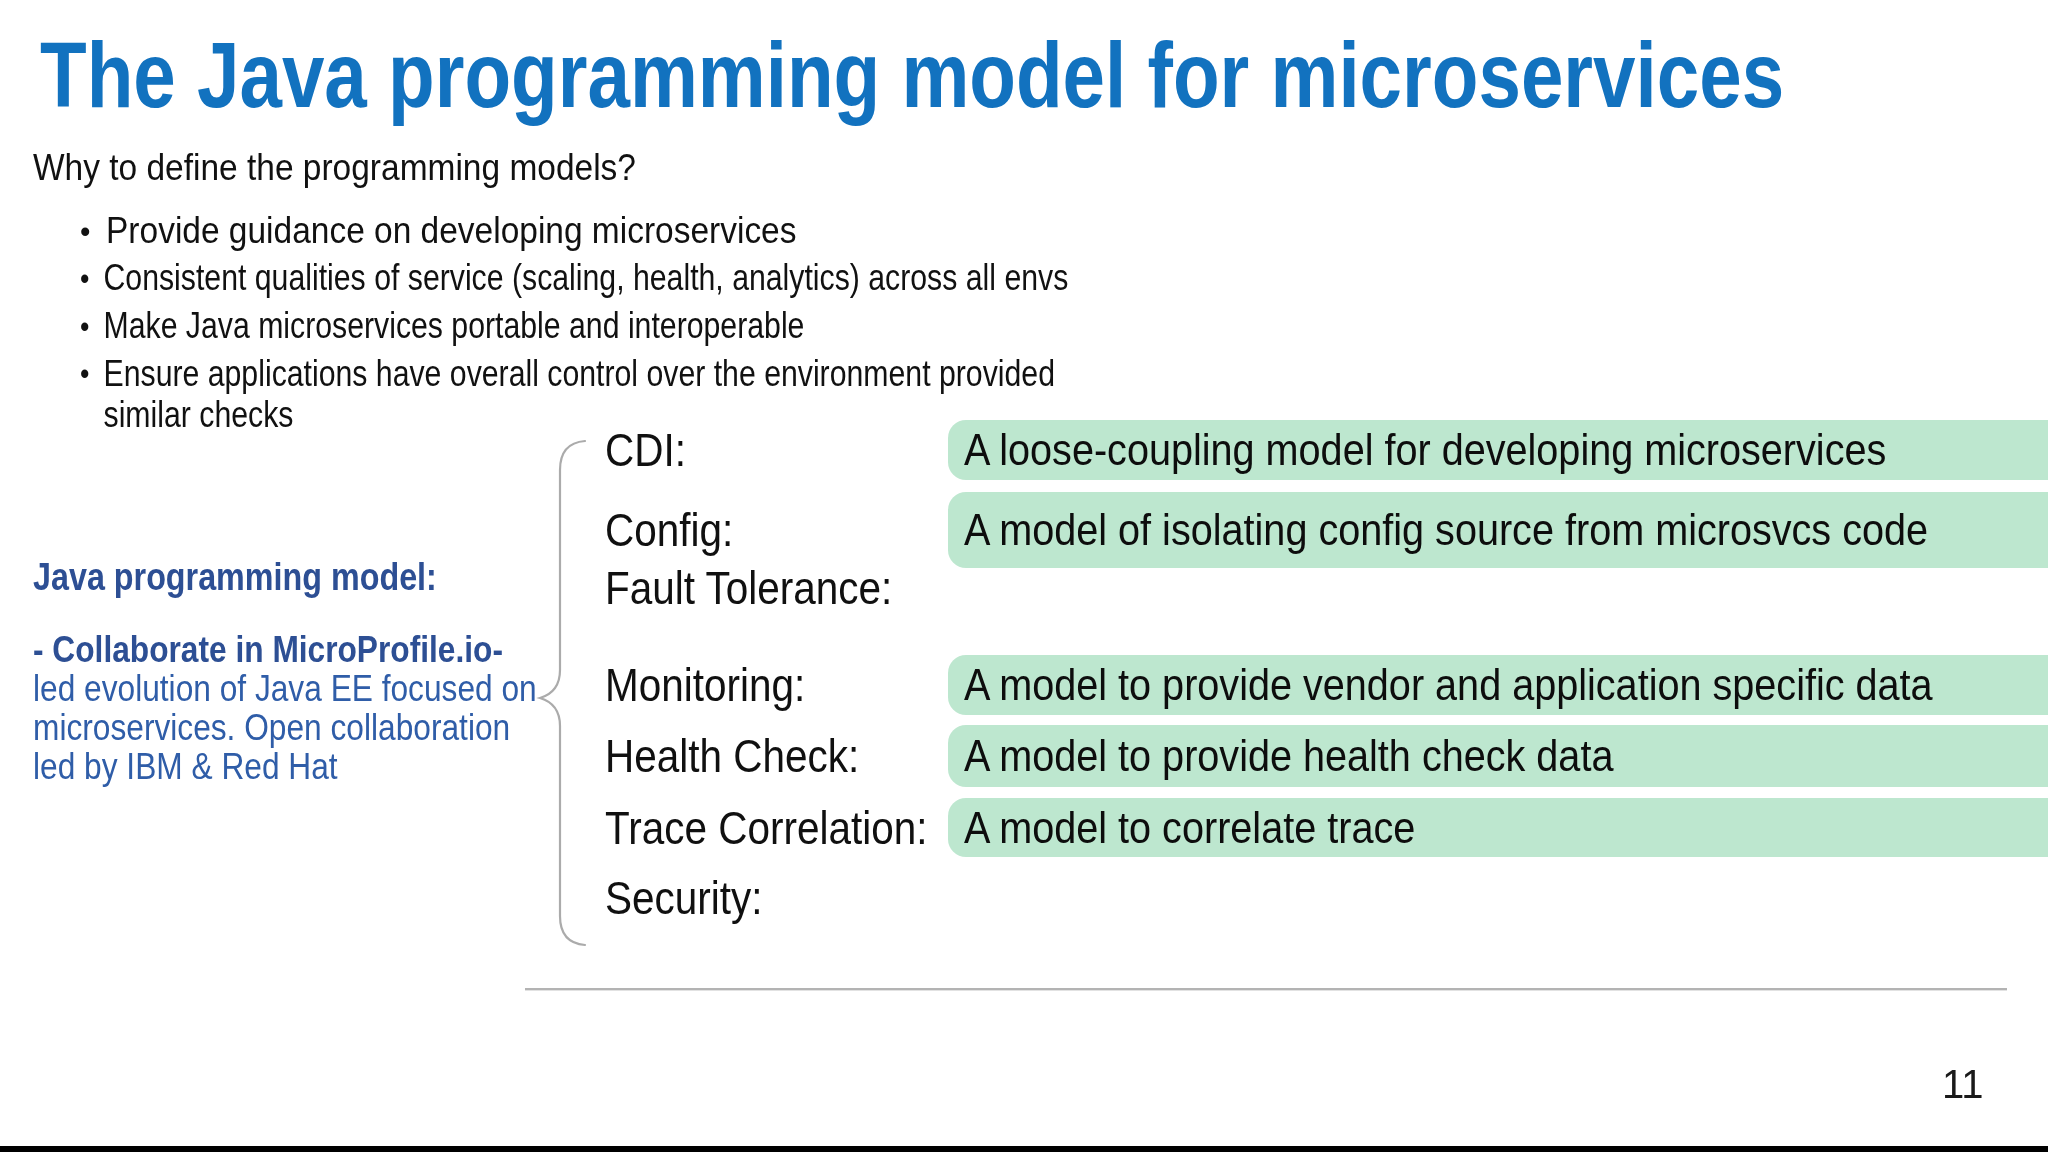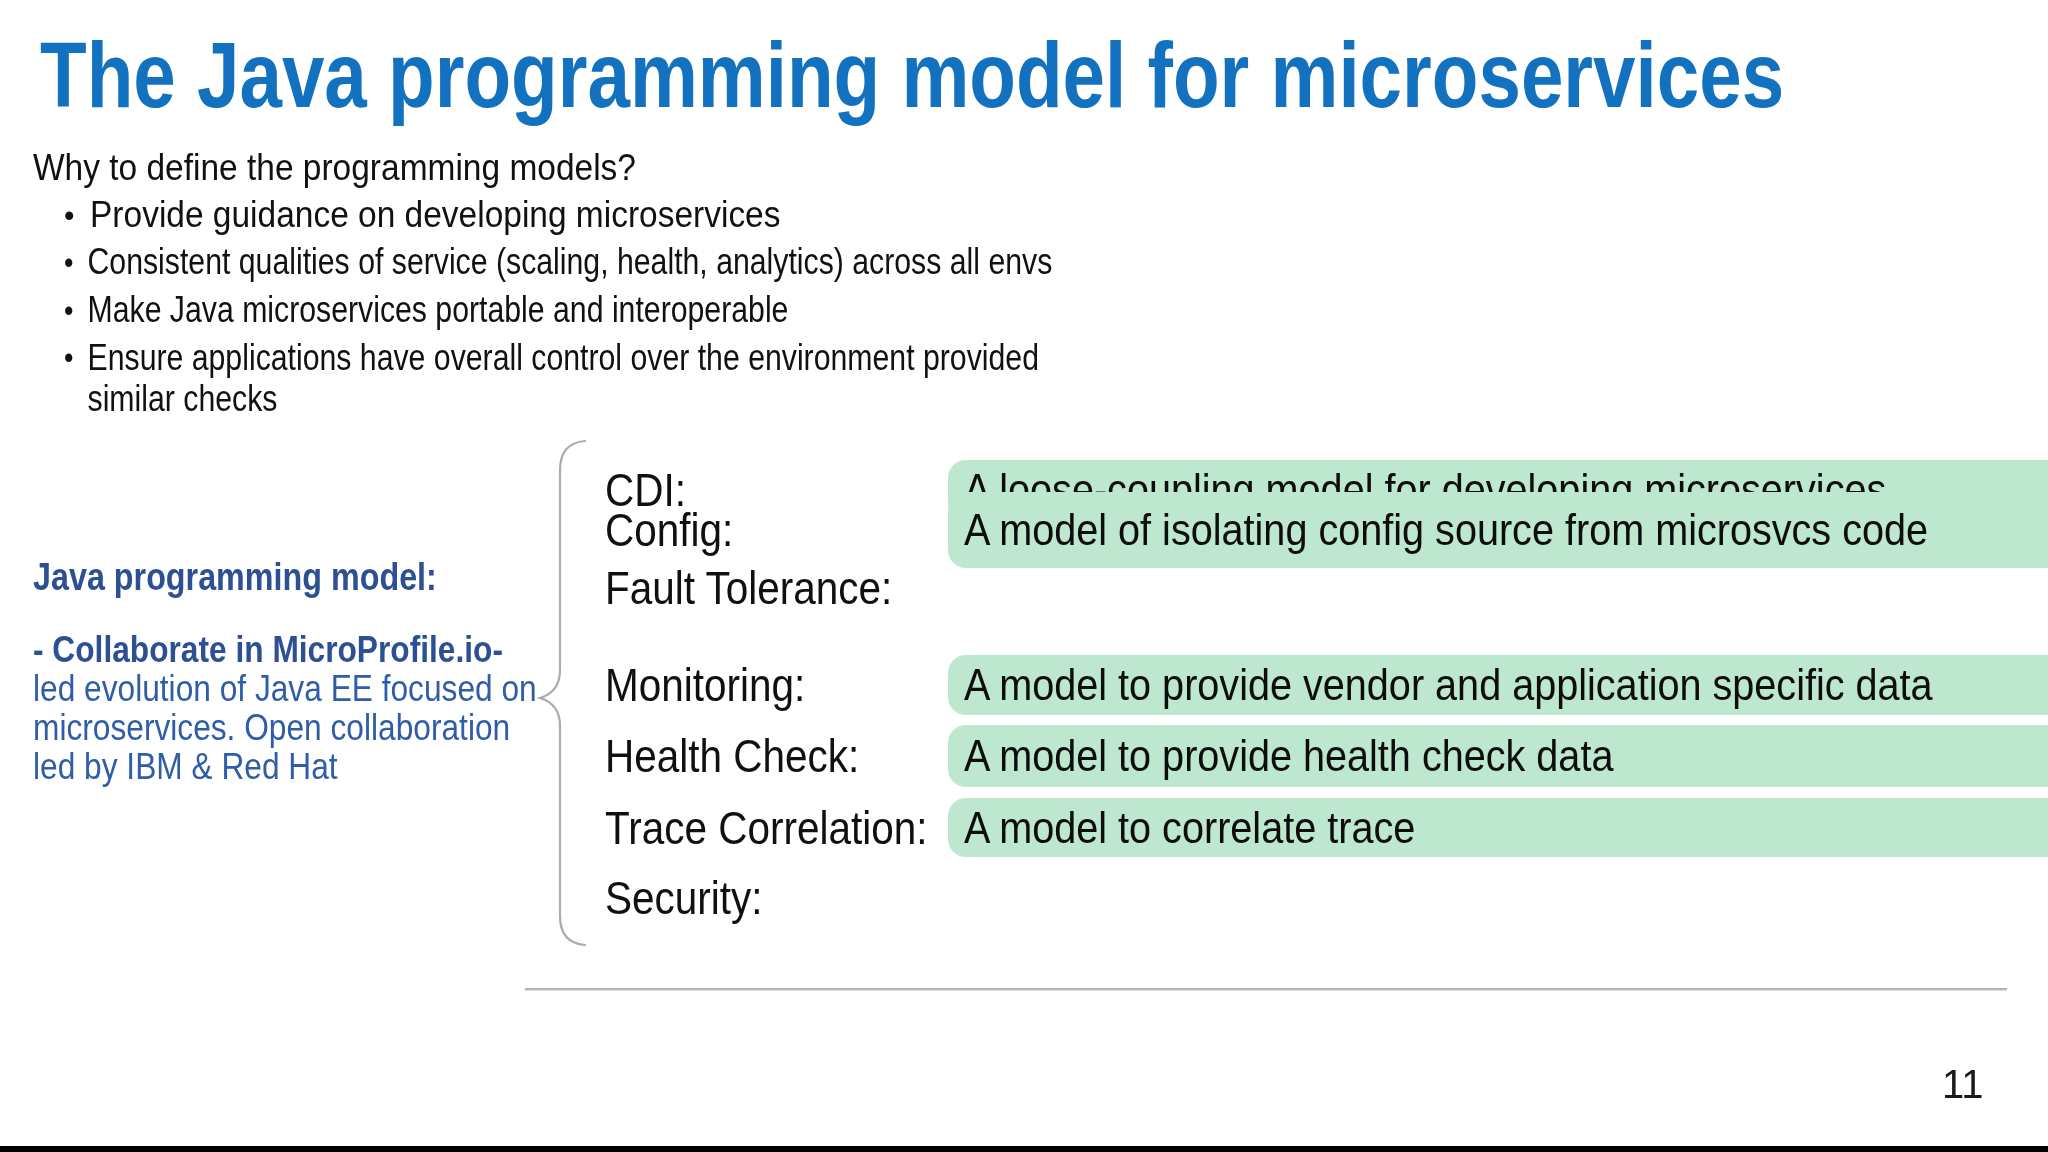--- a/index.html
+++ b/index.html
@@ -24,21 +24,21 @@
 
   
   #subtitle{
     left:33px;top:146px;
     font-size:36px;line-height:44px;
     transform:scaleX(0.93);transform-origin:0 0;
     white-space:nowrap;
   }
   #bullets{
     left:64px;top:194px;
-    margin:0;padding:0;list-style:none;
+    margin:16px;padding:0;list-style:none;
     width:1320px;
   }
   #bullets li{
     position:relative;
     padding-left:28px;
     font-size:36px;line-height:42px;
     transform-origin:0 0;
     white-space:pre-line;
   }
   #bullets li::before{
@@ -92,21 +92,21 @@
     background:var(--box-green,#bde7cf);
     display:flex;align-items:center;
     padding-left:16px;box-sizing:border-box;border-radius:18px;
   }
   .grid-row .row-box .box-text{
     font-size:44px;
     transform:scaleX(0.90);transform-origin:0 50%;
     white-space:pre;
     color:#0d0d0d;
   }
-  #row-0{top:420px;height:60px;margin-top:40px;}
+  #row-0{top:420px;height:60px;}
   #row-1{top:492px;height:76px;}
   #row-2{top:558px;height:59px;}
   #row-3{top:655px;height:60px;padding-left:12px;}
   #row-4{top:725px;height:62px;}
   #row-5{top:798px;height:59px;}
   #row-6{top:868px;height:60px;}
 
   
   #footer-line{
     left:525px;top:988px;width:1482px;height:2px;

